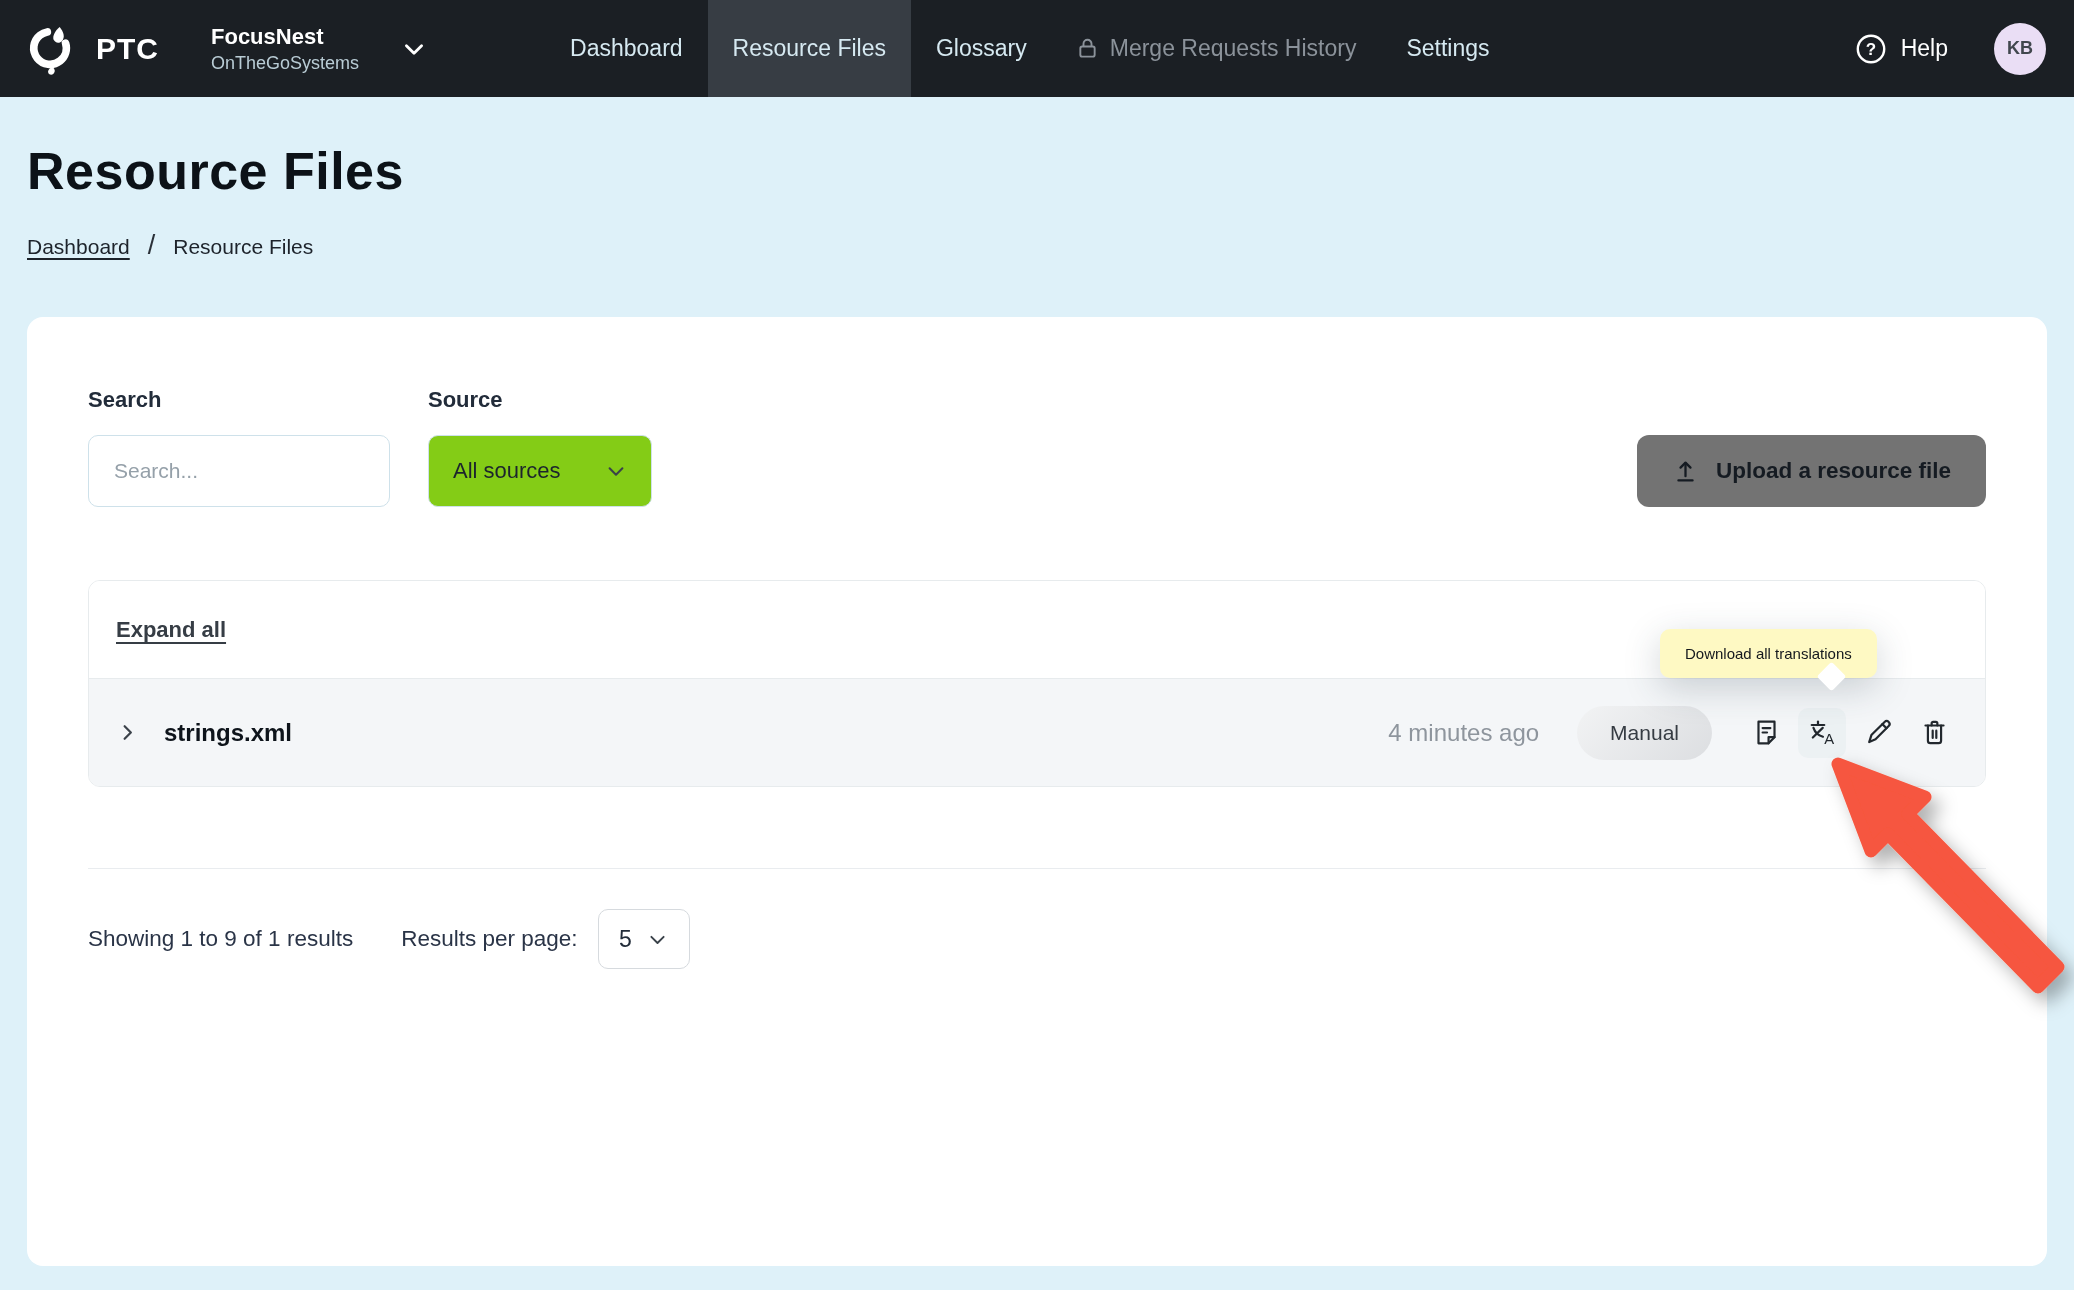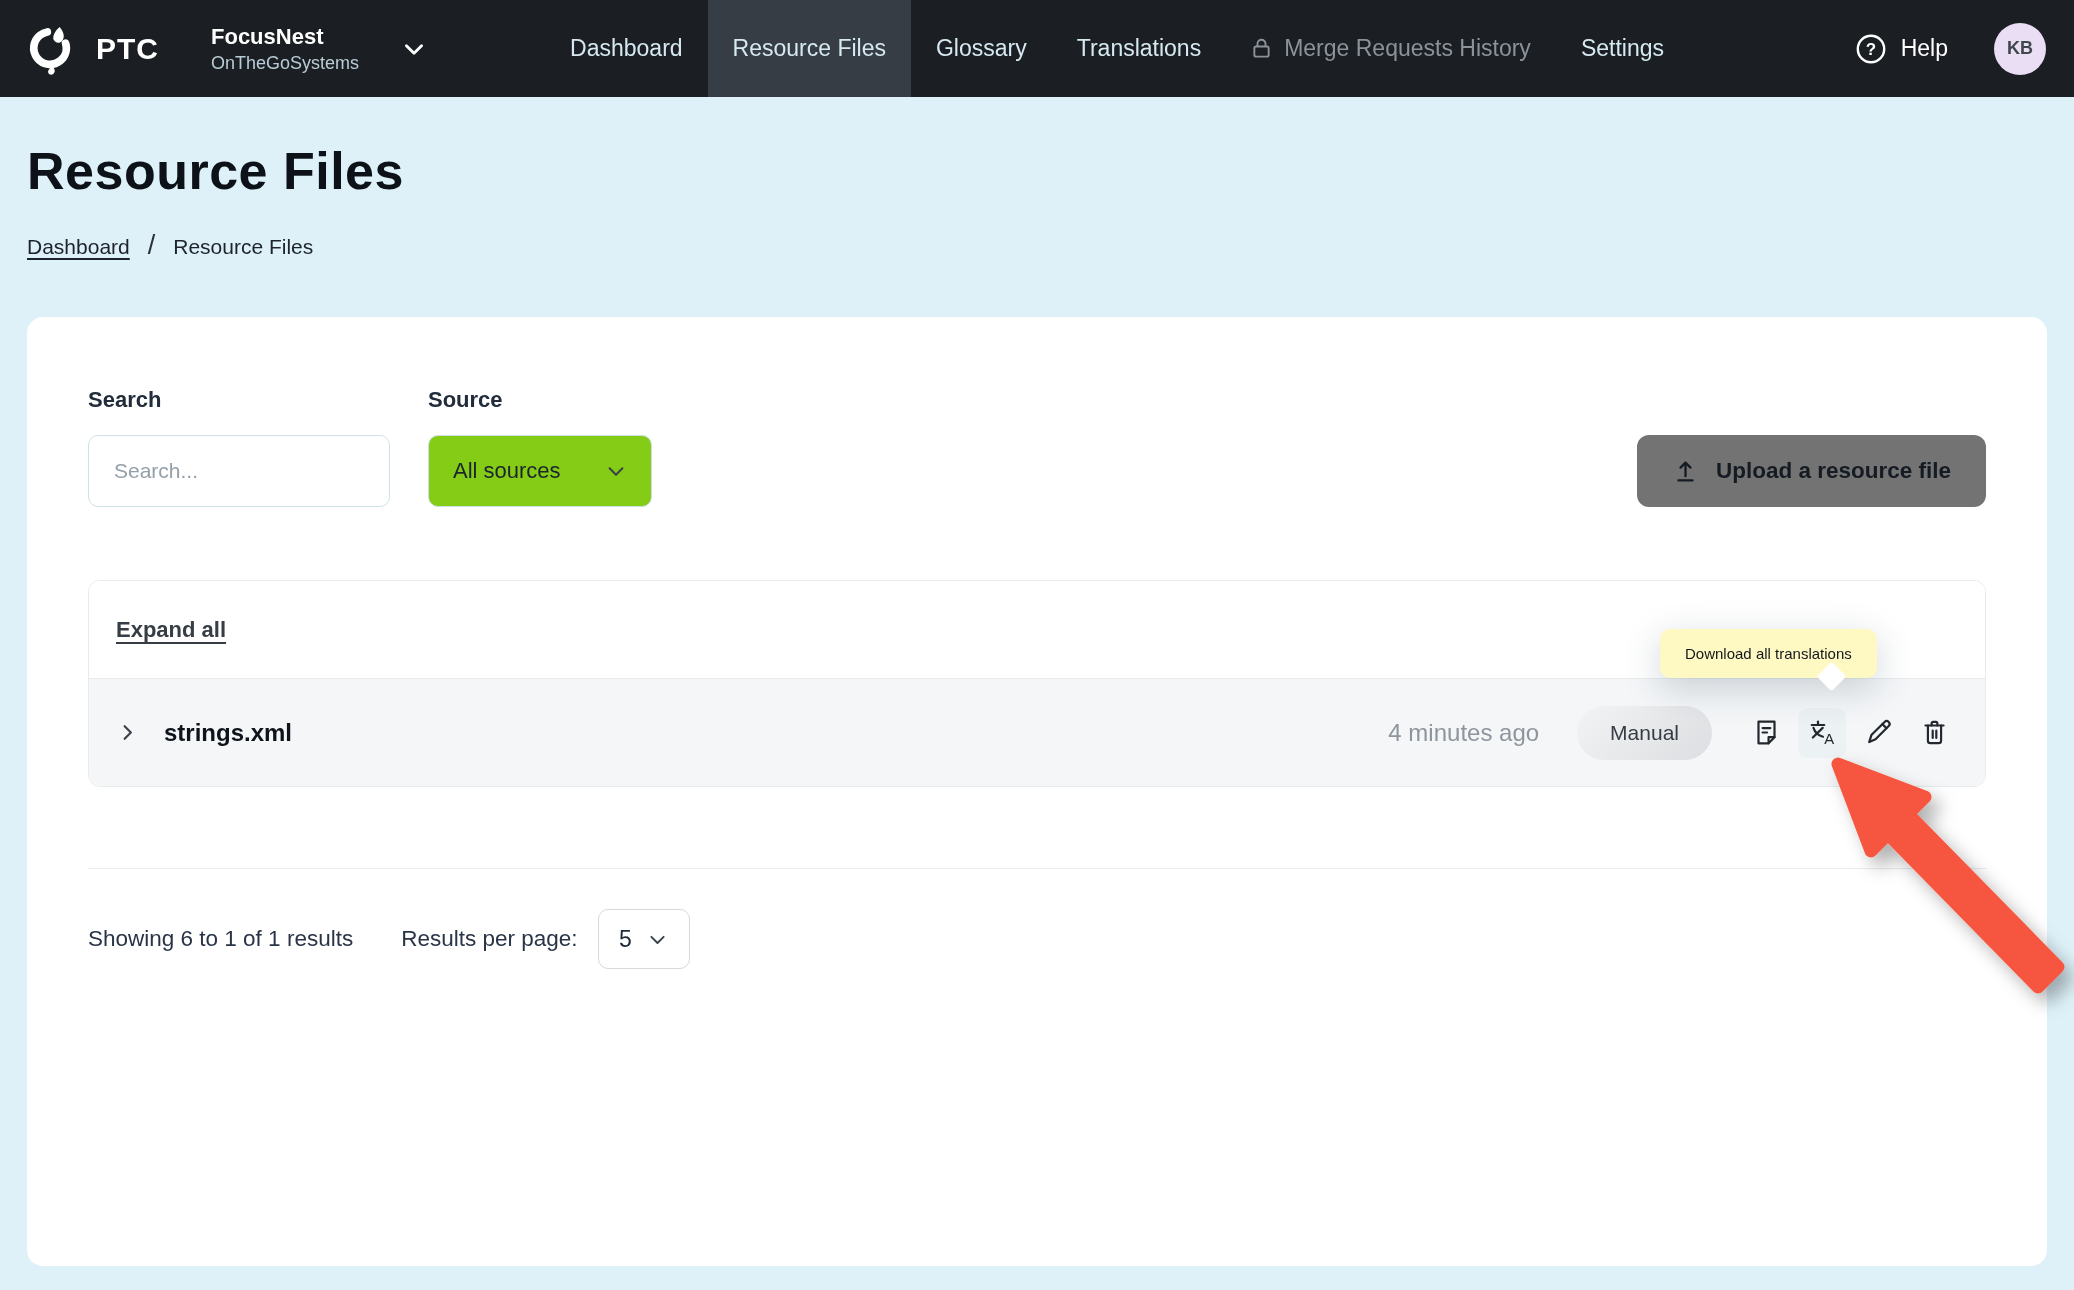--- a/index.html
+++ b/index.html
@@ -107,23 +107,20 @@
     <nav class="nav-menu">
       <div class="nav-item">
         <span>Dashboard</span>
       </div>
       <div class="nav-item active">
         <span>Resource Files</span>
       </div>
       <div class="nav-item">
         <span>Glossary</span>
       </div>
-      <div class="nav-item">
-        <span>Translations</span>
-      </div>
       <div class="nav-item locked">
         <svg width="21" height="24" viewBox="0 0 22 24" fill="none">
           <rect x="3.5" y="10.5" width="15" height="10.5" rx="2" stroke="currentColor" stroke-width="2"></rect>
           <path d="M6.8 10.5 V7.6 a4.2 4.2 0 0 1 8.4 0 V10.5" stroke="currentColor" stroke-width="2"></path>
         </svg>
         <span>Merge Requests History</span>
       </div>
       <div class="nav-item">
         <span>Settings</span>
       </div>
@@ -234,21 +231,21 @@
                 </svg>
               </button>
             </div>
           </div>
         </div>
       </div>
 
       <hr class="divider">
 
       <div class="results-bar">
-        <span class="results-summary">Showing 6 to 1 of 1 results</span>
+        <span class="results-summary">Showing 1 to 9 of 1 results</span>
         <div class="per-page">
           <span>Results per page:</span>
           <div class="per-page-select">
             <span>5</span>
             <span class="chev">
               <svg width="21" height="21" viewBox="0 0 24 24" fill="none">
                   <path d="M5 9 L12 16 L19 9" stroke="currentColor" stroke-width="2.2" stroke-linecap="round" stroke-linejoin="round"></path>
                 </svg>
             </span>
           </div>

